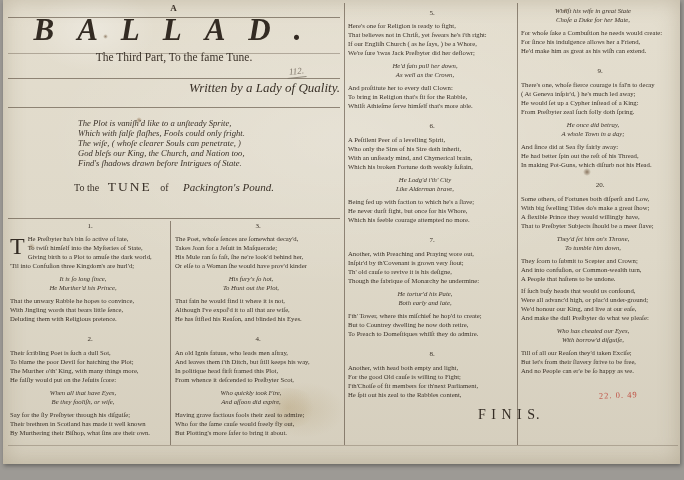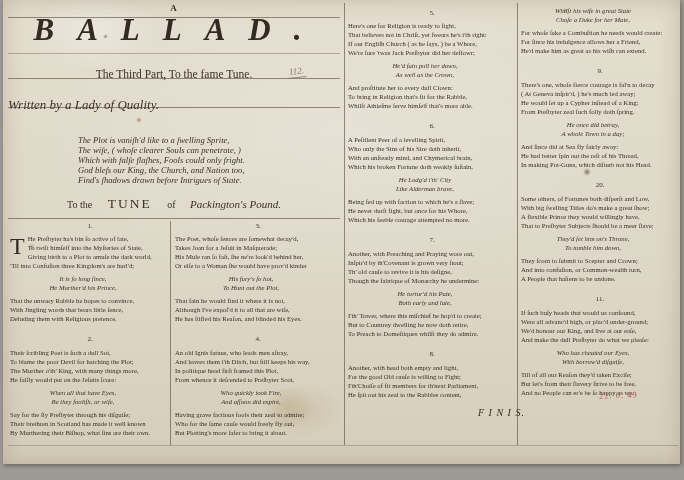--- a/index.html
+++ b/index.html
@@ -25,46 +25,46 @@
 
   
   .title-block{position:absolute;left:8px;top:0;width:332px;}
   .head-letter{text-align:center;font-weight:bold;font-size:9px;letter-spacing:1px;padding-top:3px;}
   .main-title{
     text-align:center;font-weight:bold;font-size:31px;line-height:33px;
     letter-spacing:23px;white-space:nowrap;text-indent:10px;
     color:#332b23;
     font-style:italic;
   }
-  .subtitle{text-align:center;font-size:11.5px;margin-top:22px;}
-  .byline{text-align:left;font-size:13px;font-style:italic;margin-top:17px;}
+  .subtitle{text-align:center;font-size:11.5px;margin-top:5px;}
+  .byline{text-align:right;font-size:13px;font-style:italic;margin-top:17px;}
   .epigraph{margin:22px 0 0 70px;font-style:italic;font-size:8.6px;line-height:10px;}
   .tune-line{text-align:center;margin-top:11px;font-size:10px;white-space:nowrap;}
-  .tune-word{font-size:13.5px;letter-spacing:2px;margin:0 13px;}
+  .tune-word{font-size:13.5px;letter-spacing:2px;margin:0 6px;}
   .tune-name{font-style:italic;font-size:11px;margin-left:12px;}
   .handwritten{
     position:absolute;left:287px;top:66px;color:#7d7468;font-size:9px;font-style:italic;
     transform:rotate(-6deg);border-bottom:1px solid rgba(125,116,104,.8);padding:0 2px 1px;
   }
 
   
   .column{position:absolute;overflow:hidden;font-size:6.7px;line-height:9px;}
   .col-a{left:10px;top:221px;width:160px;height:224px;}
   .col-b{left:175px;top:221px;width:166px;height:224px;}
   .col-mid{left:348px;top:8px;width:168px;height:437px;}
   .col-right{left:521px;top:2px;width:158px;height:404px;}
   .line{white-space:nowrap;}
   .part{margin:3px 0;}
   .part.refrain{font-style:italic;text-align:center;margin:4px 0;padding-right:14px;}
   .stanza-num{text-align:center;font-size:7px;margin:12px 0 4px;}
   .column > .stanza-num:first-child{margin:1px 0 3px;}
   .dropcap{float:left;font-size:24px;line-height:23px;padding:1px 3px 0 0;color:#332b23;}
 
   
-  .finis{position:absolute;left:478px;top:407px;font-style:italic;font-size:10px;letter-spacing:1px;color:#352d25;text-align:center;}
+  .finis{position:absolute;left:478px;top:407px;font-size:14px;letter-spacing:1px;color:#352d25;text-align:center;}
   .stamp{position:absolute;left:599px;top:390px;color:#bf5043;font-size:8.5px;letter-spacing:1px;transform:rotate(-2deg);}
 </style>
 </head>
 <body>
 
 <div class="paper">
 
   <div class="stain" style="left:100px;top:34px;width:5px;height:5px;background:radial-gradient(circle,rgba(90,60,30,.55),transparent 70%);"></div>
   <div class="stain" style="left:133px;top:117px;width:6px;height:6px;background:radial-gradient(circle,rgba(110,70,30,.5),transparent 70%);"></div>
   <div class="stain" style="left:580px;top:168px;width:8px;height:8px;background:radial-gradient(circle,rgba(80,50,25,.6),transparent 70%);"></div>
@@ -82,23 +82,23 @@
 <div class="rule-v" style="left:170px;top:221px;height:224px;"></div>
 <div class="rule-v" style="left:344px;top:3px;height:442px;"></div>
 <div class="rule-v" style="left:517px;top:3px;height:442px;"></div>
 
 <div class="title-block">
   <div class="head-letter">A</div>
   <div class="main-title">BALLAD.</div>
   <div class="subtitle">The Third Part, To the fame Tune.</div>
   <div class="byline">Written by a Lady of Quality.</div>
   <div class="epigraph">
-      <div class="line">The Plot is vaniſh'd like to a ſwelling Sprite,</div>
+      <div class="line">The Plot is vaniſh'd like to a unſteady Sprite,</div>
+      <div class="line">Which with falſe flaſhes, Fools could only fright.</div>
       <div class="line">The wiſe, ( whoſe clearer Souls can penetrate, )</div>
-      <div class="line">Which with falſe flaſhes, Fools could only fright.</div>
       <div class="line">God bleſs our King, the Church, and Nation too,</div>
       <div class="line">Find's ſhadows drawn before Intrigues of State.</div>
     </div>
   <div class="tune-line">
     <span>To the</span>
     <span class="tune-word">TUNE</span>
     <span>of</span>
     <span class="tune-name">Packington's Pound.</span>
   </div>
 </div>
@@ -266,21 +266,20 @@
     </div>
     <div class="part refrain">
       <div class="line">They'd ſet him on's Throne,</div>
       <div class="line">To tumble him down,</div>
     </div>
     <div class="part verse">
       <div class="line">They ſcorn to ſubmit to Scepter and Crown;</div>
       <div class="line">And into confuſion, or Common-wealth turn,</div>
       <div class="line">A People that haſtens to be undone.</div>
     </div>
-    <div class="stanza-num">11.</div>
     <div class="part verse">
       <div class="line">If ſuch buſy heads that would us confound,</div>
       <div class="line">Were all advanc'd high, or plac'd under-ground;</div>
       <div class="line">We'd honour our King, and live at our eaſe,</div>
       <div class="line">And make the dull Preſbyter do what we pleaſe:</div>
     </div>
     <div class="part refrain">
       <div class="line">Who has cheated our Eyes,</div>
       <div class="line">With borrow'd diſguiſe,</div>
     </div>

